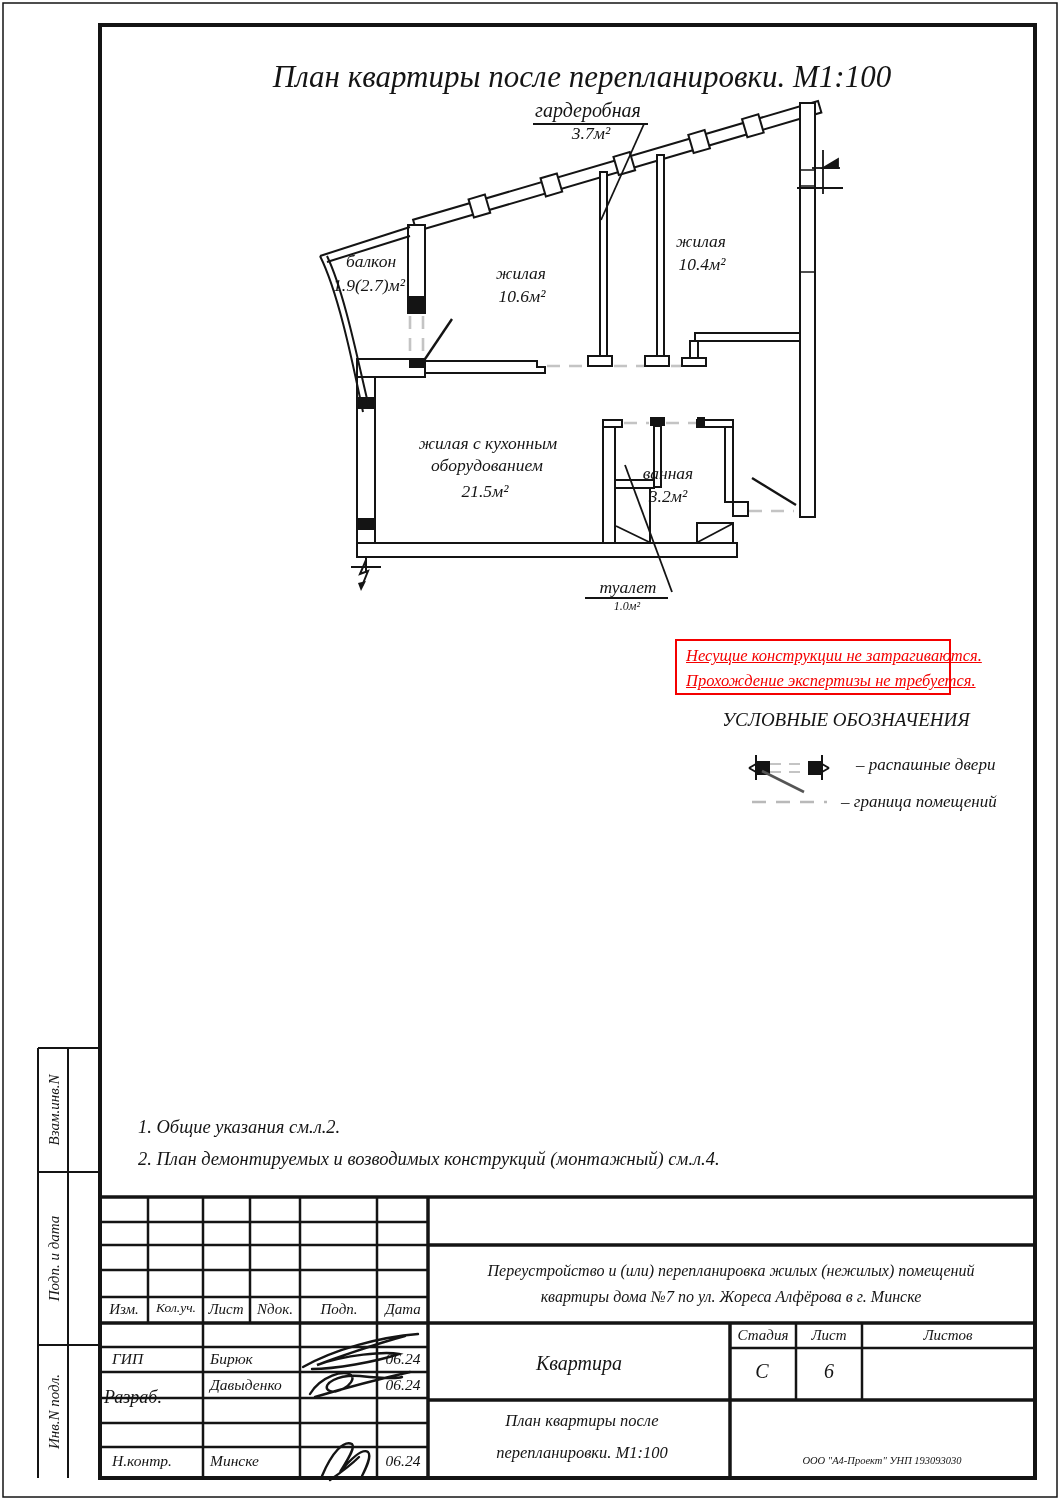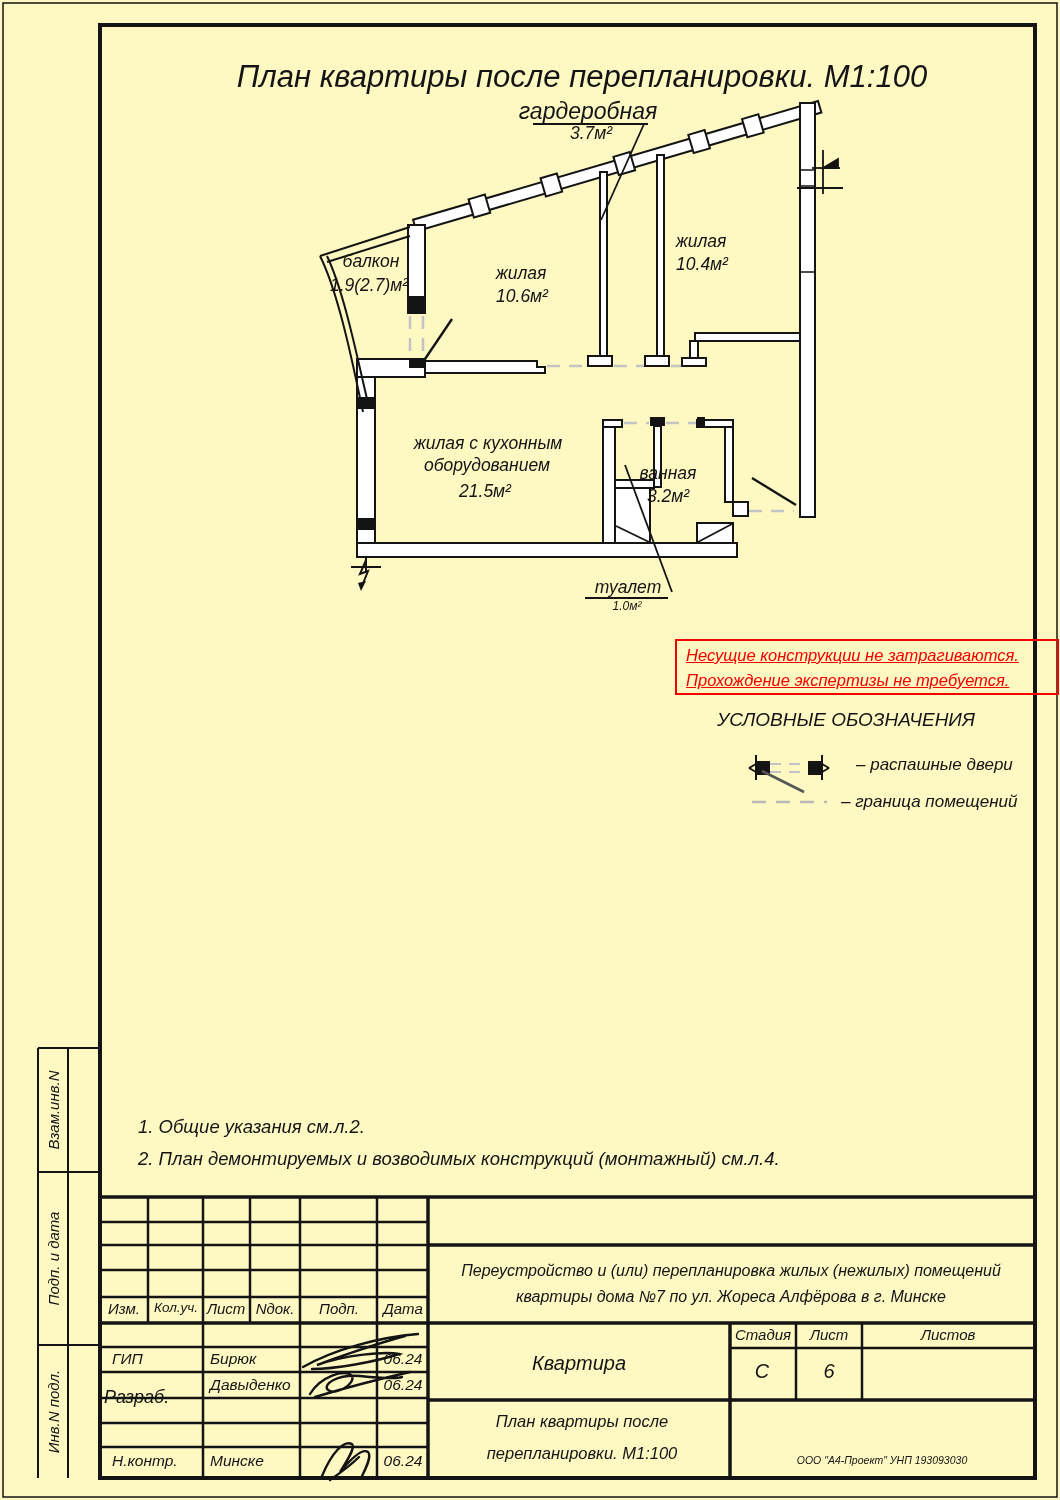--- a/index.html
+++ b/index.html
@@ -1,28 +1,28 @@
 <!DOCTYPE html>
 <html><head>
 <meta charset="utf-8">
 <style>
   html,body{margin:0;padding:0;background:#888;}
   #sheet{
-    position:relative;width:1060px;height:1500px;background:#fef9c3;
-    font-family:Liberation Sans, sans-serif;overflow:hidden;
+    position:relative;width:1060px;height:1500px;background:#ffffff;
+    font-family:Liberation Serif, serif;overflow:hidden;
   }
   .lbl{position:absolute;font-style:italic;white-space:nowrap;color:#141414;line-height:1.1;}
   .c{transform:translateX(-50%);}
   svg{position:absolute;left:0;top:0;}
   .vlabel{
     position:absolute;transform-origin:0 0;transform:rotate(-90deg);
     font-style:italic;font-size:15px;color:#141414;text-align:center;
   }
   #warnbox{
-    position:absolute;left:675px;top:639px;width:384px;height:56px;
+    position:absolute;left:675px;top:639px;width:276px;height:56px;
     border:2px solid #f40000;box-sizing:border-box;padding:2px 0 0 9px;
   }
   #warnbox .wline{
     display:block;font-style:italic;font-size:16.5px;color:#f40000;
     text-decoration:underline;white-space:nowrap;line-height:25px;
   }
 </style>
 </head>
 <body>
 
@@ -190,21 +190,21 @@
 
     <g stroke="#141414" stroke-width="2.4" fill="none" stroke-linecap="round">
       <path d="M303,1367 C335,1349 380,1337 418,1334 M405,1336 C375,1344 330,1360 317,1365 C345,1355 385,1351 399,1354 C375,1362 335,1369 312,1369"></path>
       <path d="M310,1394 C320,1377 345,1368 352,1376 C356,1384 335,1396 328,1390 C322,1384 338,1374 360,1376 C380,1378 396,1379 402,1377 M315,1397 C345,1388 388,1377 410,1372"></path>
       <path d="M322,1476 C332,1452 344,1440 352,1444 C356,1448 346,1462 340,1472 C350,1460 362,1448 368,1452 C372,1456 366,1468 362,1476 M330,1480 C343,1471 354,1462 359,1457"></path>
     </g>
   </svg>
 
   <div class="lbl c" style="left:582px;top:60px;font-size:31px;">План квартиры после перепланировки. М1:100</div>
 
-  <div class="lbl c" style="left:588px;top:99px;font-size:23px;">гардеробная</div>
+  <div class="lbl c" style="left:588px;top:99px;font-size:20px;">гардеробная</div>
   <div class="lbl c" style="left:591px;top:124px;font-size:17.5px;">3.7м²</div>
 
   <div class="lbl c" style="left:371px;top:252px;font-size:17.5px;">балкон</div>
   <div class="lbl c" style="left:369px;top:276px;font-size:17.5px;">1.9(2.7)м²</div>
 
   <div class="lbl c" style="left:521px;top:264px;font-size:17.5px;">жилая</div>
   <div class="lbl c" style="left:522px;top:287px;font-size:17.5px;text-align:right;">10.6м²</div>
 
   <div class="lbl c" style="left:701px;top:232px;font-size:17.5px;">жилая</div>
   <div class="lbl c" style="left:702px;top:255px;font-size:17.5px;">10.4м²</div>

